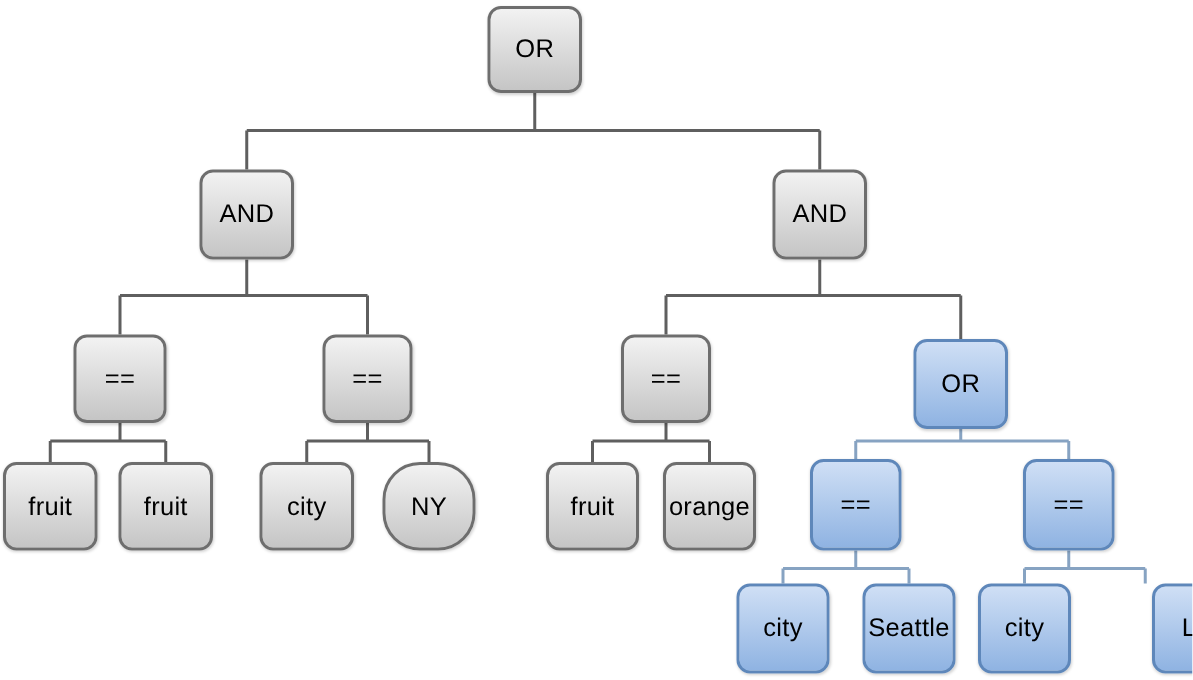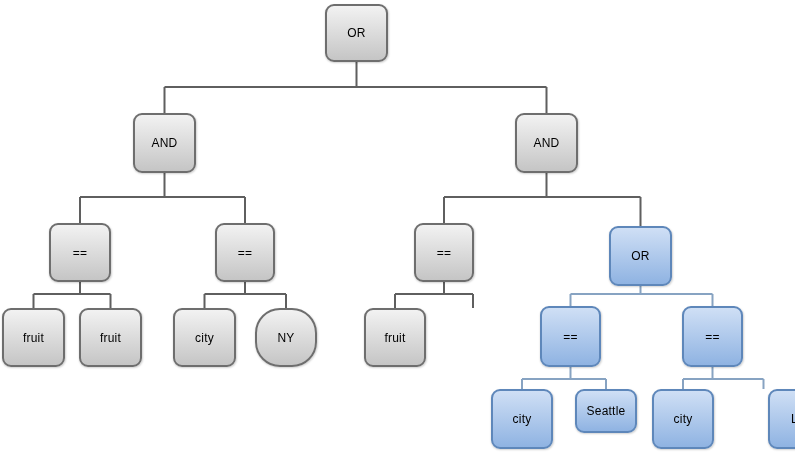--- a/index.html
+++ b/index.html
@@ -22,21 +22,21 @@
     width: 795px;
     height: 453px;
   }
   .node {
     position: absolute;
     box-sizing: border-box;
     border-radius: 9px;
     display: flex;
     align-items: center;
     justify-content: center;
-    font-size: 12px;
+    font-size: 17px;
     color: #000000;
     letter-spacing: 0.2px;
     box-shadow: 0.5px 1px 2px rgba(0,0,0,0.18);
   }
   .node.gray {
     background: linear-gradient(#f2f2f2, #c5c5c5);
     border: 2px solid #6e6e6e;
   }
   .node.blue {
     background: linear-gradient(#cfdff5, #8fb3e2);
@@ -64,19 +64,20 @@
     <div class="node gray" style="left: 515px; top: 113px; width: 63px; height: 60px;">AND</div>
     <div class="node gray" style="left: 49px; top: 223px; width: 62px; height: 59px;">==</div>
     <div class="node gray" style="left: 215px; top: 223px; width: 60px; height: 59px;">==</div>
     <div class="node gray" style="left: 414px; top: 223px; width: 60px; height: 59px;">==</div>
     <div class="node blue" style="left: 609px; top: 226px; width: 63px; height: 60px;">OR</div>
     <div class="node gray" style="left: 2px; top: 308px; width: 63px; height: 59px;">fruit</div>
     <div class="node gray" style="left: 79px; top: 308px; width: 63px; height: 59px;">fruit</div>
     <div class="node gray" style="left: 173px; top: 308px; width: 63px; height: 59px;">city</div>
     <div class="node gray" style="left: 255px; top: 308px; width: 62px; height: 59px; border-radius: 25px;">NY</div>
     <div class="node gray" style="left: 364px; top: 308px; width: 62px; height: 59px;">fruit</div>
+    <div class="node gray" style="left: 442px; top: 308px; width: 62px; height: 59px;">orange</div>
     <div class="node blue" style="left: 540px; top: 306px; width: 61px; height: 61px;">==</div>
     <div class="node blue" style="left: 682px; top: 306px; width: 61px; height: 61px;">==</div>
     <div class="node blue" style="left: 491px; top: 389px; width: 62px; height: 60px;">city</div>
-    <div class="node blue" style="left: 575px; top: 389px; width: 62px; height: 44px; text-align: center;">Seattle</div>
+    <div class="node blue" style="left: 575px; top: 389px; width: 62px; height: 60px; text-align: center;">Seattle</div>
     <div class="node blue" style="left: 652px; top: 389px; width: 62px; height: 60px;">city</div>
     <div class="node blue" style="left: 768px; top: 389px; width: 61px; height: 60px;">LA</div>
   </div>
 
 </body></html>

